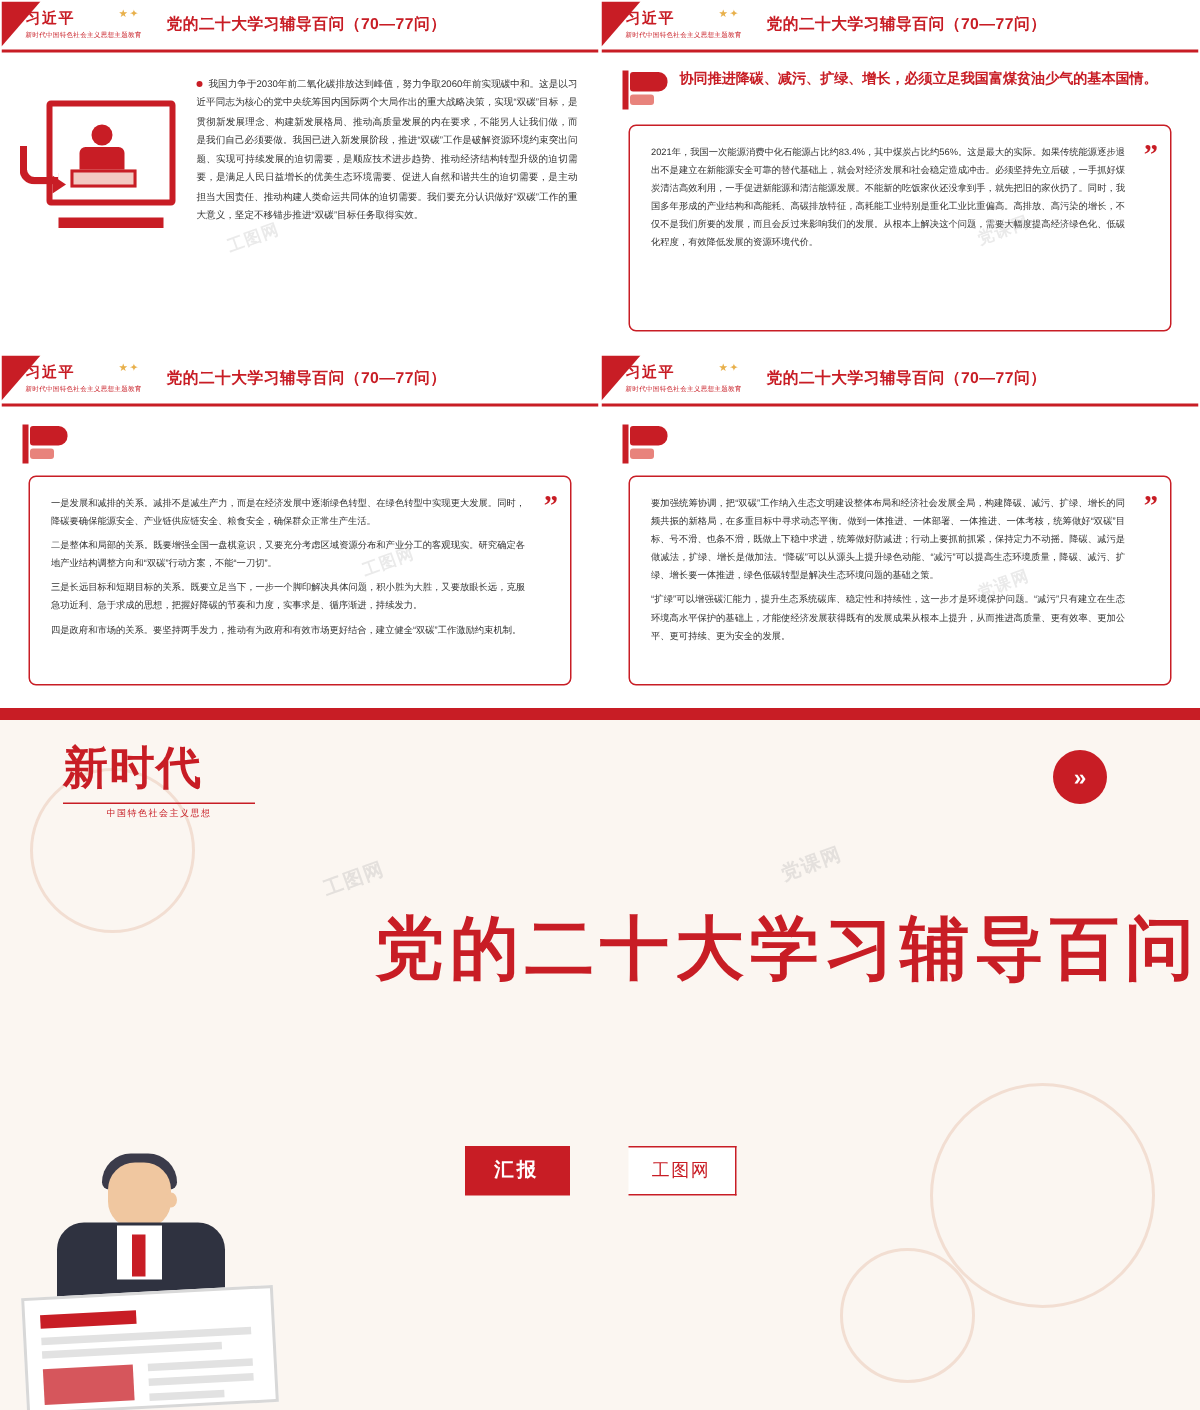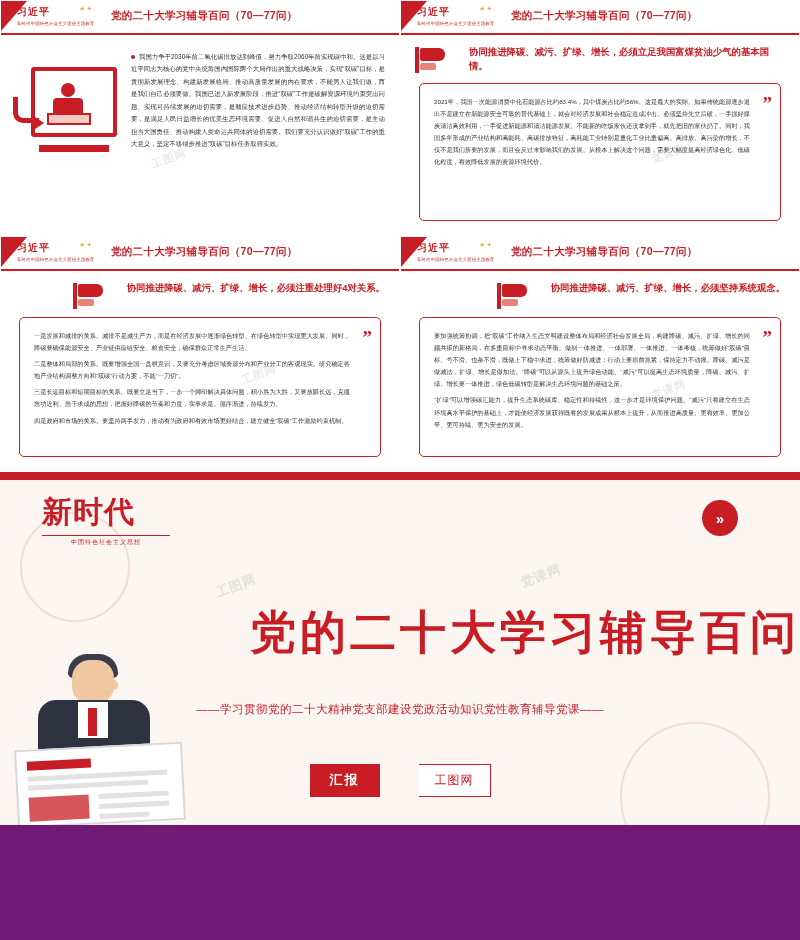--- a/index.html
+++ b/index.html
@@ -3,21 +3,21 @@
 <meta charset="utf-8">
 <style>
   * { box-sizing: border-box; margin: 0; padding: 0; }
   body {
     width: 800px; height: 940px;
     font-family: "Liberation Sans", sans-serif;
     background: #ffffff;
     overflow: hidden;
     position: relative;
   }
-  .page { width: 800px; height: 940px; position: relative; background: #701a75; }
+  .page { width: 800px; height: 940px; position: relative; background: #0f766e; }
 
   
   .slides-grid {
     position: absolute;
     top: 0; left: 0;
     width: 800px; height: 472px;
     display: grid;
     grid-template-columns: 1fr 1fr;
     grid-template-rows: 1fr 1fr;
   }
@@ -99,21 +99,21 @@
     font-size: 6.4px; line-height: 1.95; color: #333; text-align: justify;
   }
   .s1-text .dot {
     display: inline-block; width: 4px; height: 4px; background: #c81d25;
     border-radius: 50%; margin-right: 4px; vertical-align: middle;
   }
 
   
   .head-row {
     position: absolute; left: 14px; right: 14px; top: 8px;
-    display: flex; align-items: flex-start; gap: 24px; justify-content: flex-end;
+    display: flex; align-items: flex-start; gap: 8px;
   }
   .flag-icon {
     flex: 0 0 auto; width: 30px; height: 26px; position: relative; margin-top: 2px;
   }
   .flag-icon .pole { position: absolute; left: 0; top: 0; width: 4px; height: 26px; background: #c81d25; }
   .flag-icon .cloth {
     position: absolute; left: 5px; top: 1px; width: 25px; height: 13px; background: #c81d25;
     border-radius: 2px 6px 6px 2px;
   }
   .flag-icon .cloth2 {
@@ -141,21 +141,21 @@
   .quote-card p:last-child { margin-bottom: 0; }
 
   .wm {
     position: absolute; color: rgba(150,150,150,0.20); font-size: 11px;
     font-weight: bold; letter-spacing: 1px; pointer-events: none;
     transform: rotate(-20deg);
   }
 
   
   .cover {
-    position: absolute; left: 0; top: 472px; width: 800px; height: 353px;
+    position: absolute; left: 0; top: 472px; width: 800px; height: 468px;
     background: #fbf6f1;
     overflow: hidden;
   }
   .cover .topstrip { position: absolute; left: 0; top: 0; width: 800px; height: 8px; background: #c81d25; }
   .cover .gear {
     position: absolute; border: 2px solid #f2ded2; border-radius: 50%;
   }
   .cover .gear.g1 { width: 150px; height: 150px; right: 30px; top: 250px; }
   .cover .gear.g2 { width: 90px; height: 90px; right: 150px; top: 360px; }
   .cover .gear.g3 { width: 110px; height: 110px; left: 20px; top: 40px; }
@@ -297,21 +297,20 @@
         <div class="xi-stars">★✦</div>
         <div class="slide-title">党的二十大学习辅导百问（70—77问）</div>
       </div>
       <div class="slide-body">
         <div class="head-row">
           <div class="flag-icon">
             <div class="pole"></div>
               <div class="cloth"></div>
               <div class="cloth2"></div>
           </div>
-          <div class="head-text">协同推进降碳、减污、扩绿、增长，必须注重处理好4对关系。</div>
         </div>
         <div class="quote-card">
           <div class="quote-mark">”</div>
           <p>一是发展和减排的关系。减排不是减生产力，而是在经济发展中逐渐绿色转型、在绿色转型中实现更大发展。同时，降碳要确保能源安全、产业链供应链安全、粮食安全，确保群众正常生产生活。</p>
           <p>二是整体和局部的关系。既要增强全国一盘棋意识，又要充分考虑区域资源分布和产业分工的客观现实。研究确定各地产业结构调整方向和“双碳”行动方案，不能“一刀切”。</p>
           <p>三是长远目标和短期目标的关系。既要立足当下，一步一个脚印解决具体问题，积小胜为大胜，又要放眼长远，克服急功近利、急于求成的思想，把握好降碳的节奏和力度，实事求是、循序渐进，持续发力。</p>
           <p>四是政府和市场的关系。要坚持两手发力，推动有为政府和有效市场更好结合，建立健全“双碳”工作激励约束机制。</p>
         </div>
       </div>
       <div class="wm" style="left:240px; top:130px;">工图网</div>
@@ -327,21 +326,20 @@
         <div class="xi-stars">★✦</div>
         <div class="slide-title">党的二十大学习辅导百问（70—77问）</div>
       </div>
       <div class="slide-body">
         <div class="head-row">
           <div class="flag-icon">
             <div class="pole"></div>
               <div class="cloth"></div>
               <div class="cloth2"></div>
           </div>
-          <div class="head-text">协同推进降碳、减污、扩绿、增长，必须坚持系统观念。</div>
         </div>
         <div class="quote-card">
           <div class="quote-mark">”</div>
           <p>要加强统筹协调，把“双碳”工作纳入生态文明建设整体布局和经济社会发展全局，构建降碳、减污、扩绿、增长的同频共振的新格局，在多重目标中寻求动态平衡。做到一体推进、一体部署、一体推进、一体考核，统筹做好“双碳”目标、号不滑、也条不滑，既做上下稳中求进，统筹做好防减进；行动上要抓前抓紧，保持定力不动摇。降碳、减污是做减法，扩绿、增长是做加法。“降碳”可以从源头上提升绿色动能、“减污”可以提高生态环境质量，降碳、减污、扩绿、增长要一体推进，绿色低碳转型是解决生态环境问题的基础之策。</p>
           <p>“扩绿”可以增强碳汇能力，提升生态系统碳库、稳定性和持续性，这一步才是环境保护问题。“减污”只有建立在生态环境高水平保护的基础上，才能使经济发展获得既有的发展成果从根本上提升，从而推进高质量、更有效率、更加公平、更可持续、更为安全的发展。</p>
         </div>
       </div>
       <div class="wm" style="left:250px; top:145px;">党课网</div>
     </div>
   </div>
@@ -353,21 +351,20 @@
     <div class="gear g3"></div>
 
     <div class="logo-new-era">
       <div class="big">新时代</div>
       <div class="small">中国特色社会主义思想</div>
     </div>
 
     <div class="chev-btn">»</div>
 
     <div class="cover-title">党的二十大学习辅导百问</div>
-    <div class="cover-sub">——学习贯彻党的二十大精神党支部建设党政活动知识党性教育辅导党课——</div>
 
     <div class="meta-row">
       <div class="meta-group">
         <div class="meta-label">汇报</div>
         <div class="meta-value">工图网</div>
       </div>
     </div>
 
     <div class="person">
       <div class="hair"></div>

